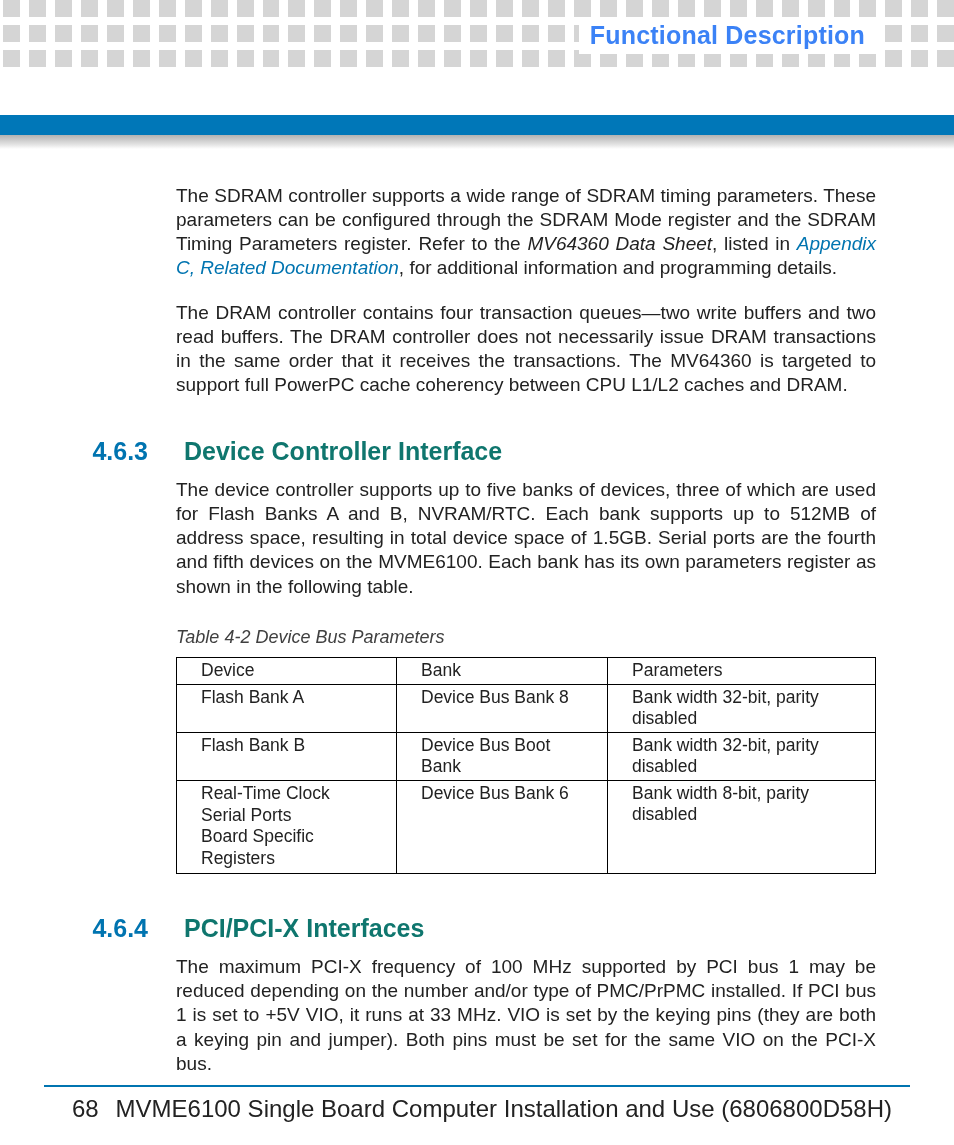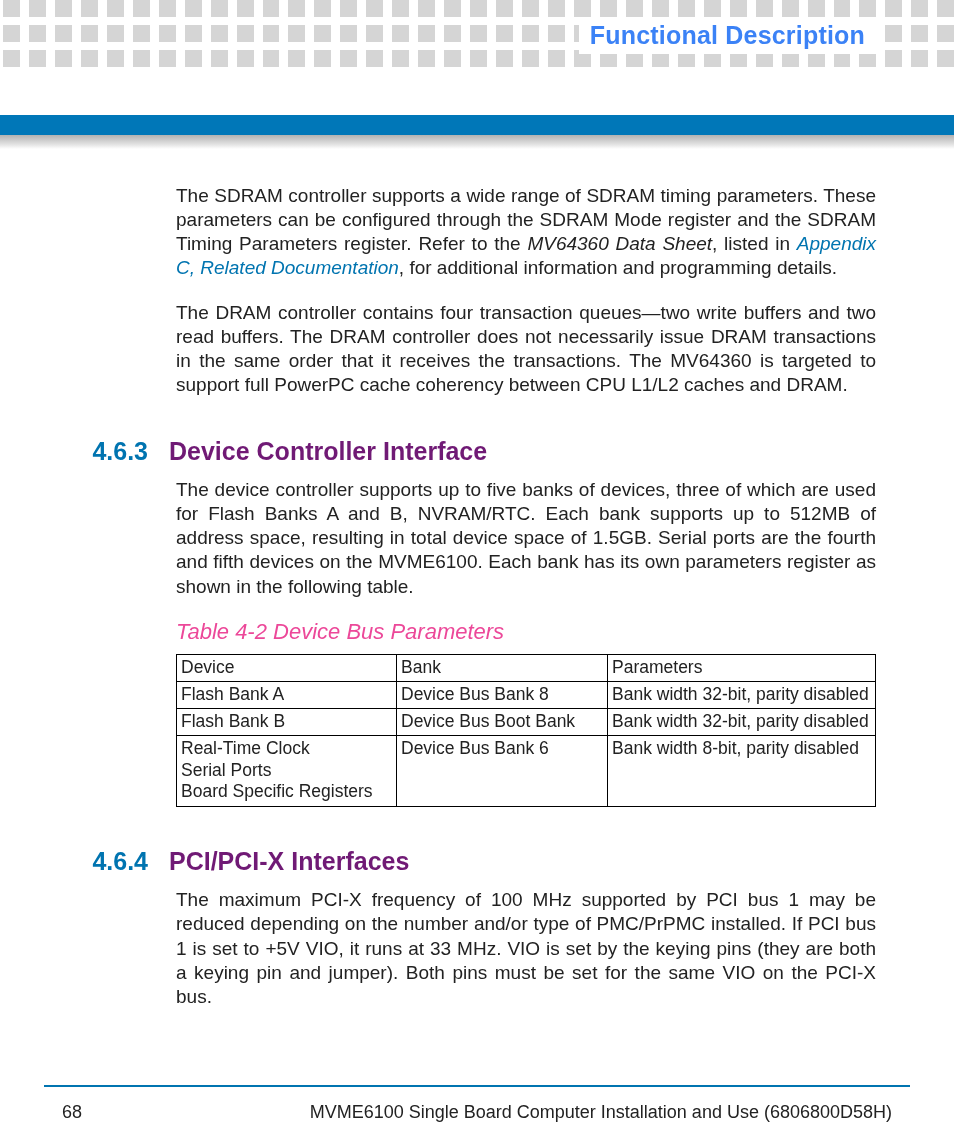--- a/index.html
+++ b/index.html
@@ -20,35 +20,35 @@
   .grey-shadow-bar { position: absolute; top: 135px; left: 0; right: 0; height: 14px;
                      background: linear-gradient(180deg,#b2b2b2 0,#e5e5e5 70%,#fff 100%); }
 
   .content { position: absolute; top: 184px; left: 176px; width: 700px; }
 
   p { font-size: 19px; line-height: 1.27; margin-bottom: 20px; text-align: justify; }
 
   .italic { font-style: italic; }
   .link { color: #0074b0; font-style: italic; }
 
-  .sec { display: flex; align-items: baseline; gap: 21px; margin-top: 40px; margin-bottom: 12px; }
+  .sec { display: flex; align-items: baseline; gap: 36px; margin-top: 40px; margin-bottom: 12px; }
   .sec-num { color: #0074b0; font-weight: 700; font-size: 25px; min-width: 58px; margin-left: -86px; text-align: right;}
-  .sec-title { color: #701a75; font-weight: 700; font-size: 25px; }
-
-  .tbl-caption { color: #ec4899; font-style: italic; font-size: 22px; margin-top: 20px; margin-bottom: 9px; }
+  .sec-title { color: #0f766e; font-weight: 700; font-size: 25px; }
+
+  .tbl-caption { color: #404040; font-style: italic; font-size: 18px; margin-top: 28px; margin-bottom: 9px; }
 
   table { border-collapse: collapse; width: 700px; font-size: 17.5px; }
-  th, td { border: 1px solid #000; padding: 2px 4px 3px; text-align: left; vertical-align: top; font-weight: 400; }
+  th, td { border: 1px solid #000; padding: 2px 24px 3px; text-align: left; vertical-align: top; font-weight: 400; }
   thead th { font-weight: 400; }
 
   .multi-line { white-space: pre-line; line-height: 1.25; }
 
   .footer-line { position: absolute; left: 44px; right: 44px; bottom: 58px; height: 2px; background: #0074b0; }
-  .footer { position: absolute; left: 62px; right: 62px; bottom: 22px; display: flex; justify-content: space-between;
-            font-size: 18px; }
+  .footer { position: absolute; left: 72px; right: 62px; bottom: 22px; display: flex; justify-content: space-between;
+            font-size: 24px; }
   .footer .page-no { }
   .footer .doc { }
 </style>
 </head>
 <body>
 
 <div class="page">
 
   <div class="header-dots">
     <div class="dot-row" id="dot-row-1">

